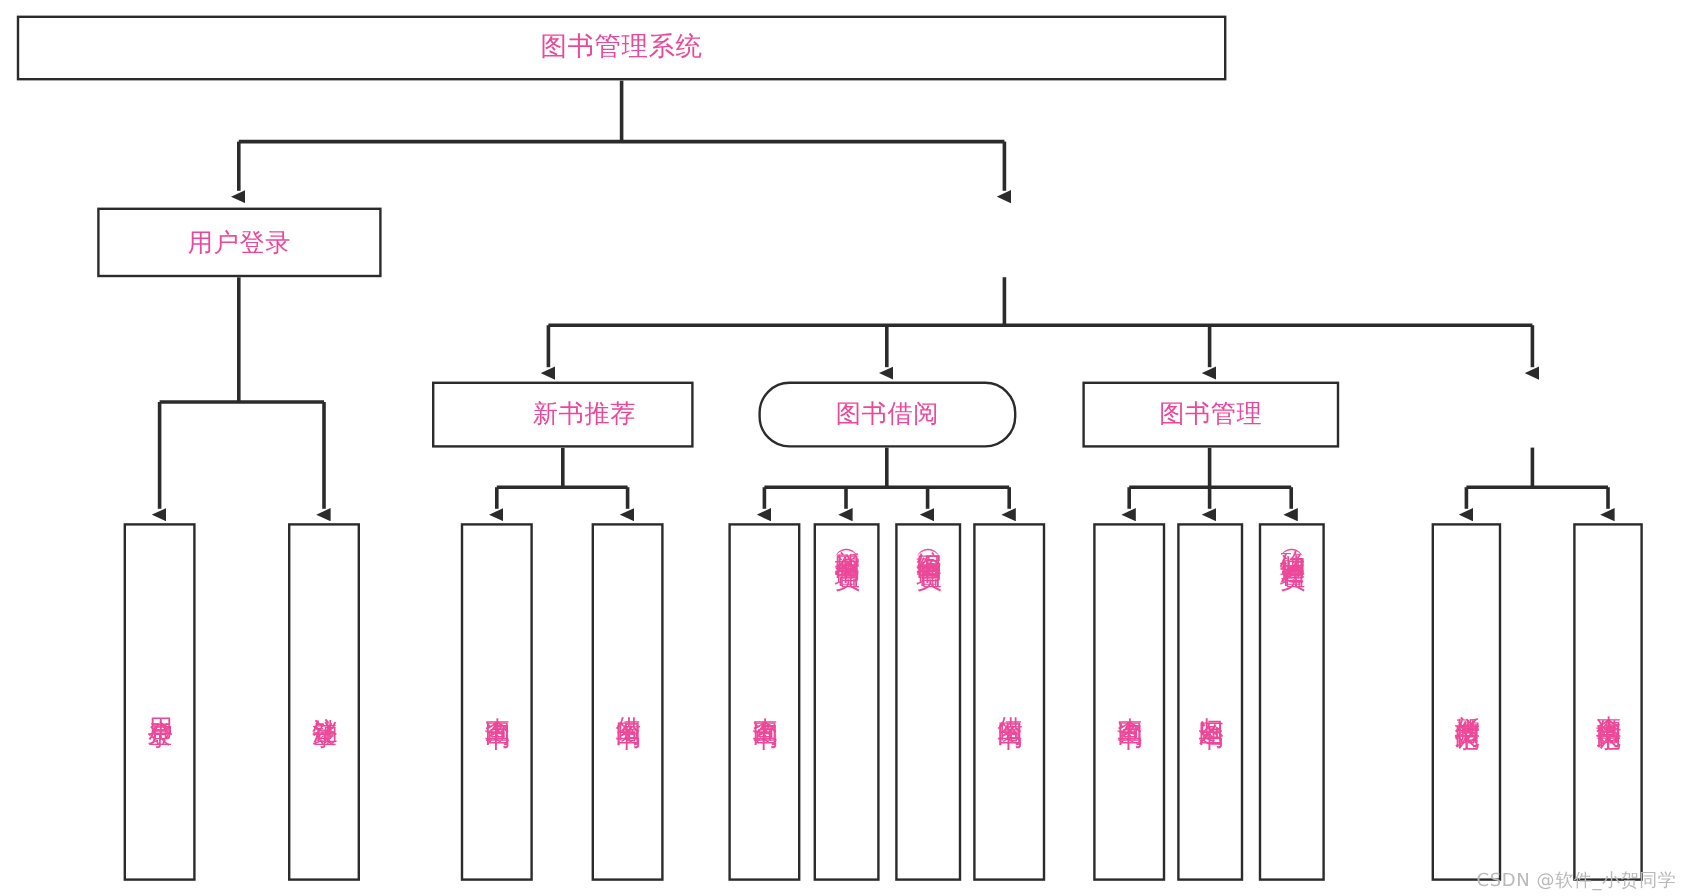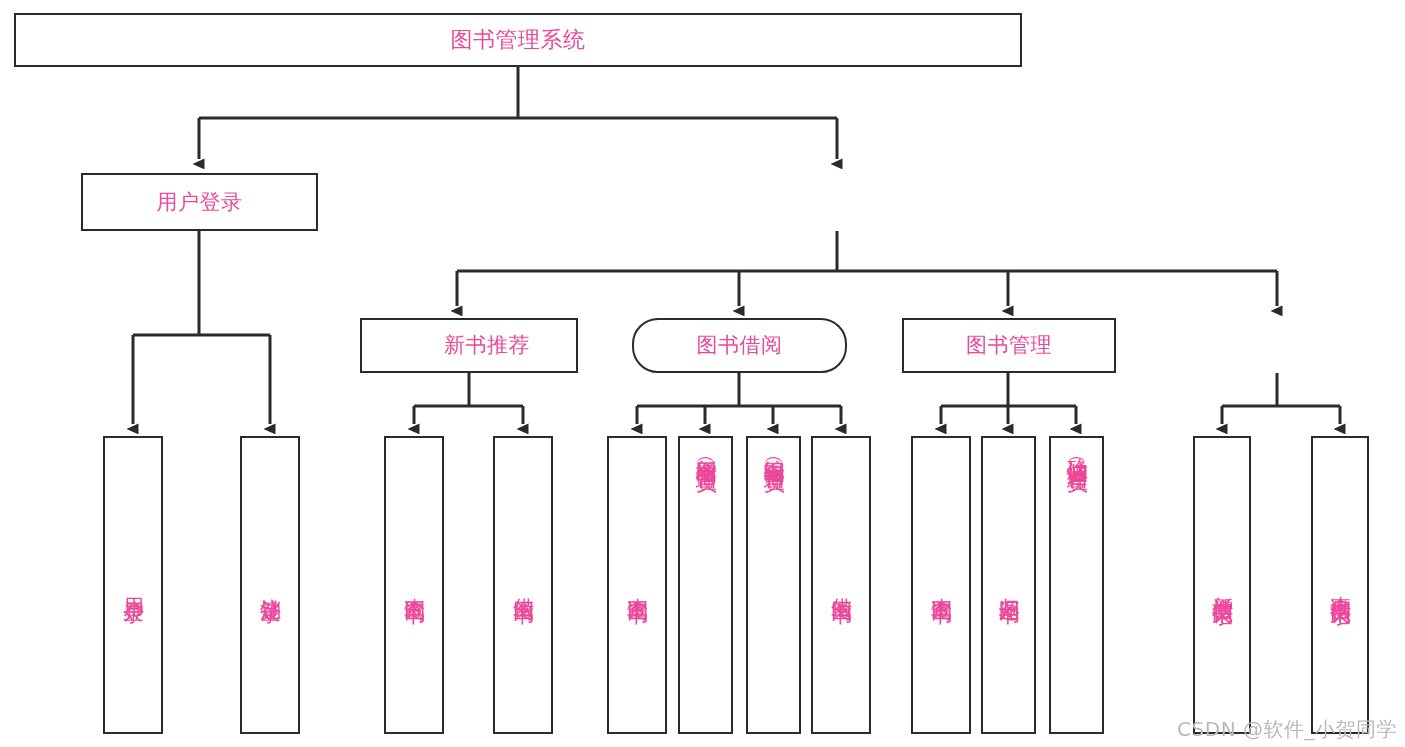--- a/index.html
+++ b/index.html
@@ -68,21 +68,21 @@
   }
   
   .node.vert.centered {
     align-items: center;
     padding-top: 0;
   }
   #watermark {
     position: absolute;
     right: 8px;
     bottom: 4px;
-    font-size: 20px;
+    font-size: 15px;
     color: #b9b9b9;
     letter-spacing: 0.5px;
     white-space: nowrap;
     user-select: none;
   }
 </style>
 </head>
 <body>
 
 <div id="diagram-root">

